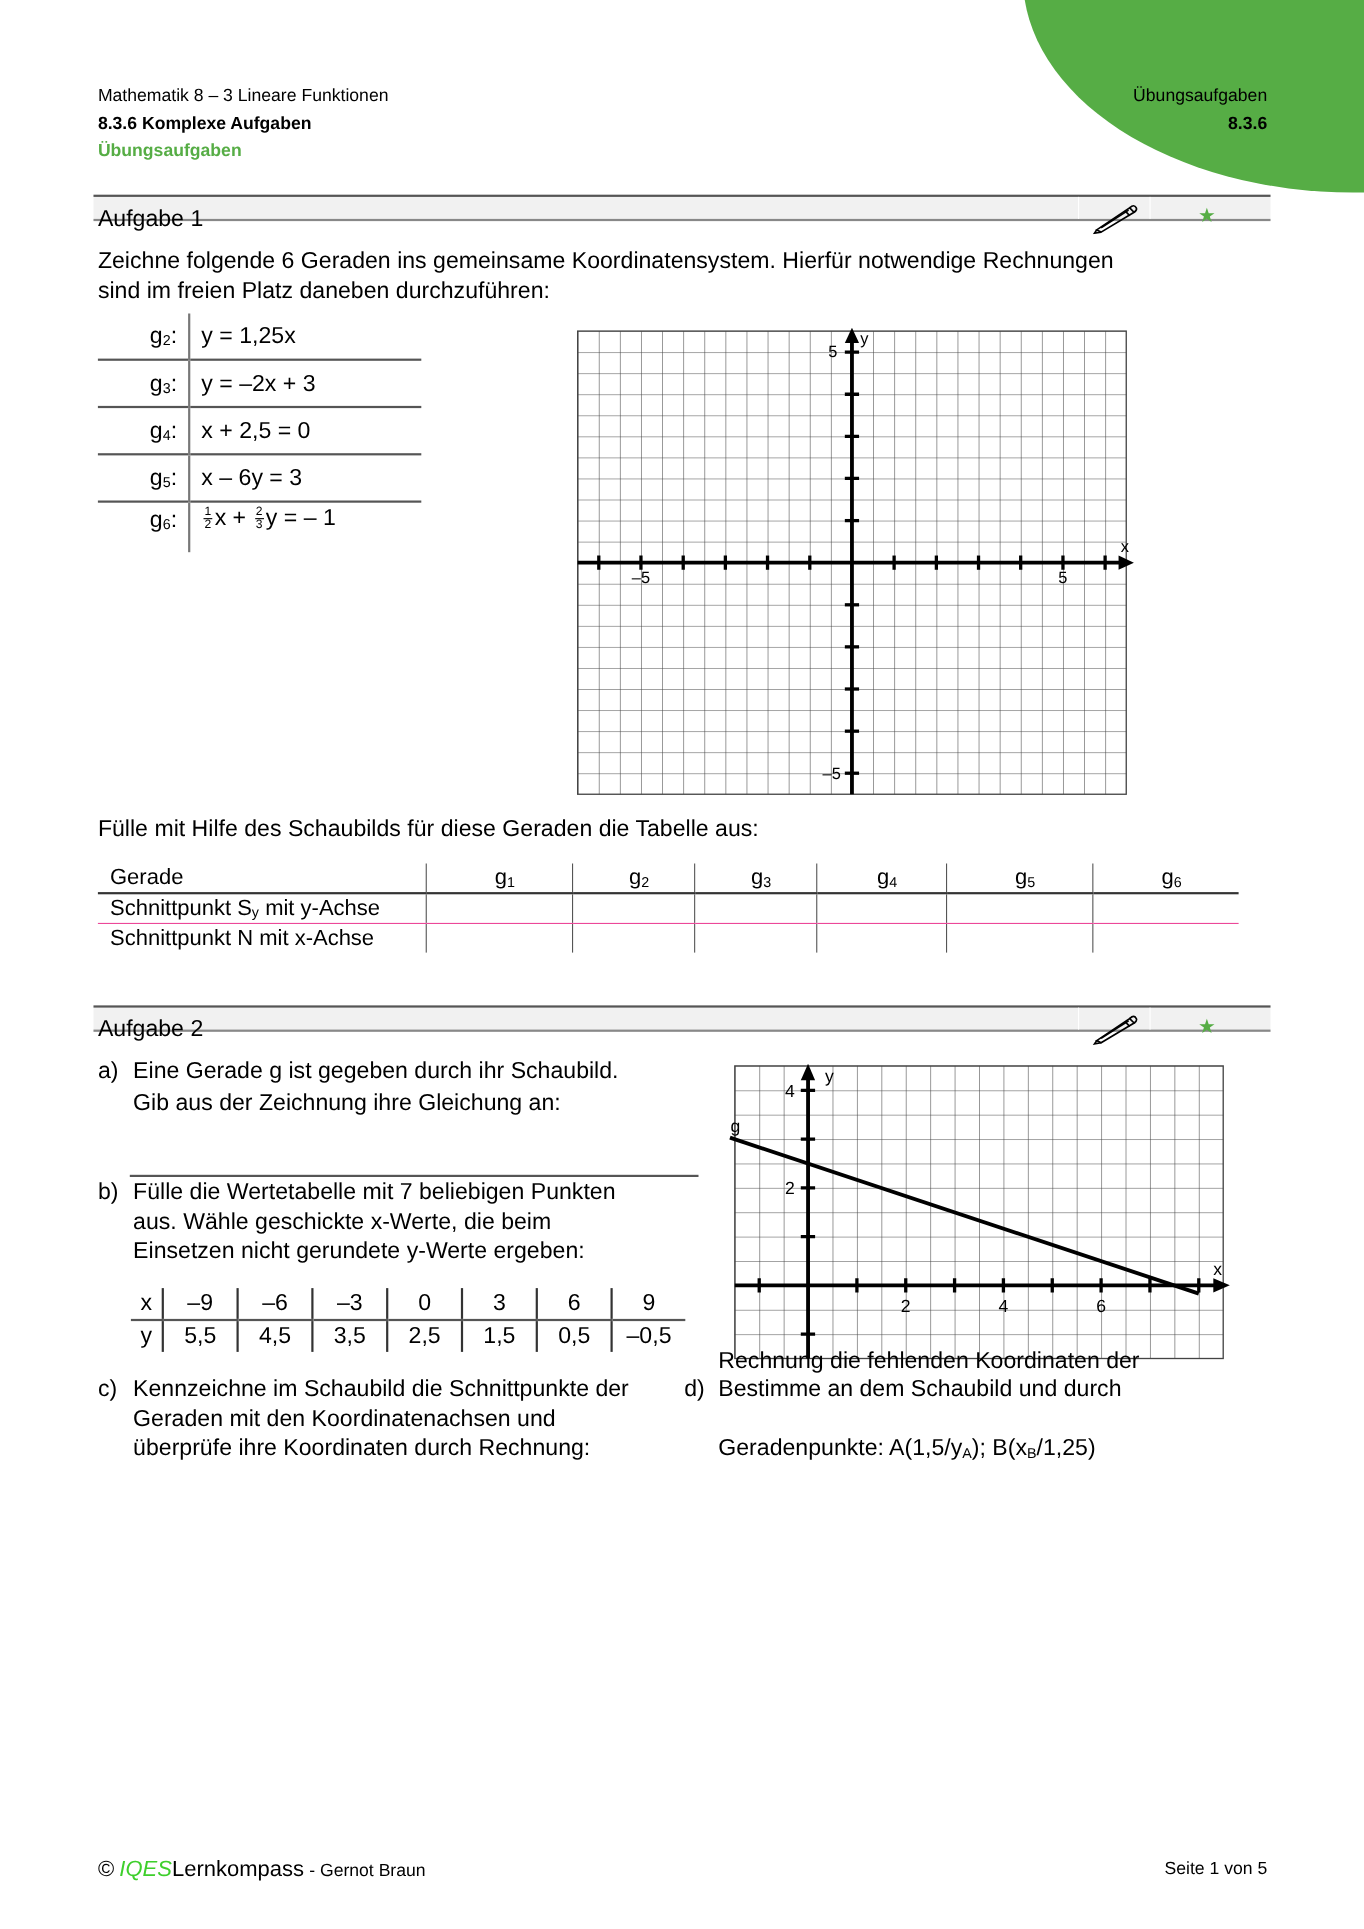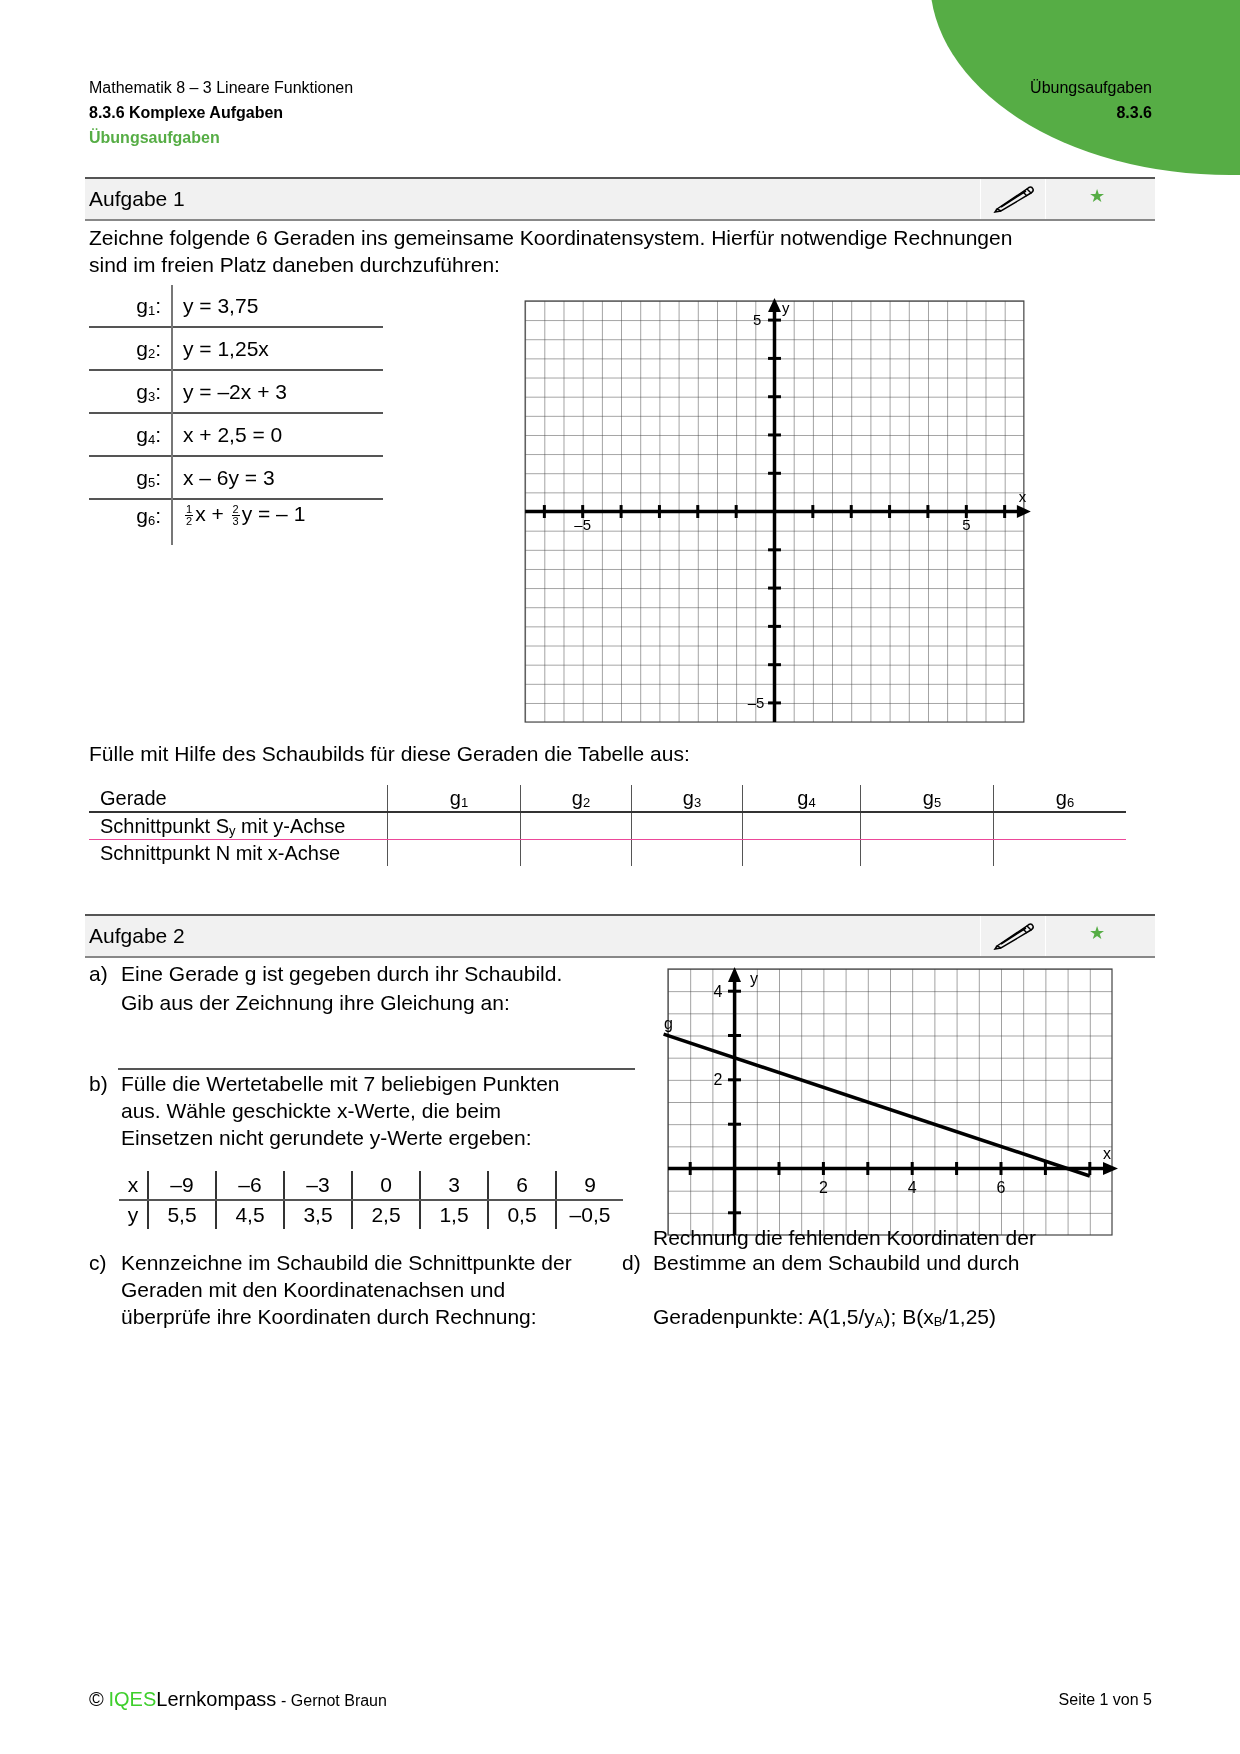--- a/index.html
+++ b/index.html
@@ -12,21 +12,21 @@
   .corner-blob {
     position: absolute; left: 930px; top: -20px; width: 420px; height: 195px;
     background: #56ad45;
     border-bottom-left-radius: 300px 195px;
   }
   .hdr-l { left: 89px; font-size: 16px; line-height: 25px; }
   .hdr-r { right: 88px; font-size: 16px; line-height: 25px; text-align: right; }
   .bold { font-weight: bold; }
   .green { color: #56ad45; }
   .task-bar {
-    position: absolute; left: 85px; width: 1070px; height: 44px;
+    position: absolute; left: 85px; width: 1070px; height: 24px;
     background: #f1f1f1; border-top: 2px solid #555; border-bottom: 2px solid #888;
     box-sizing: border-box;
   }
   .task-bar .title { position: absolute; left: 4px; top: 8px; font-size: 21px; }
   .task-bar .cell-sep { position: absolute; top: 0; bottom: 0; border-left: 1px solid #fff; }
   .task-bar .pencil { position: absolute; left: 908px; top: 4px; width: 44px; height: 30px; }
   .task-bar .star { position: absolute; left: 1004px; top: 6px; color: #56ad45; font-size: 18px; }
   .para { font-size: 21px; line-height: 27px; }
   table.eq { position: absolute; left: 89px; top: 285px; border-collapse: collapse; font-size: 21px; }
   table.eq td { height: 41px; padding: 0; }
@@ -74,24 +74,20 @@
     </g>
   </svg>
   <span class="star">★</span>
 </div>
 
 <div class="abs para" style="left:89px; top:224px;">Zeichne folgende 6 Geraden ins gemeinsame Koordinatensystem. Hierfür notwendige Rechnungen</div>
 <div class="abs para" style="left:89px; top:251px;">sind im freien Platz daneben durchzuführen:</div>
 
 <table class="eq">
   <tbody>
-      <tr>
-    <td class="lbl"><span>g</span><sub class="s">1</sub>:</td>
-    <td class="val">y = 3,75</td>
-  </tr>
   <tr>
     <td class="lbl"><span>g</span><sub class="s">2</sub>:</td>
     <td class="val">y = 1,25x</td>
   </tr>
   <tr>
     <td class="lbl"><span>g</span><sub class="s">3</sub>:</td>
     <td class="val">y = –2x + 3</td>
   </tr>
   <tr>
     <td class="lbl"><span>g</span><sub class="s">4</sub>:</td>
@@ -296,16 +292,16 @@
 <div class="item-lbl" style="left:121px; top:1276px;">Geraden mit den Koordinatenachsen und</div>
 <div class="item-lbl" style="left:121px; top:1303px;">überprüfe ihre Koordinaten durch Rechnung:</div>
 
 <div class="item-lbl" style="left:622px; top:1249px;">d)</div>
 <div class="item-lbl" style="left:653px; top:1249px;">Bestimme an dem Schaubild und durch</div>
 <div class="item-lbl" style="left:653px; top:1224px;">Rechnung die fehlenden Koordinaten der</div>
 <div class="item-lbl" style="left:653px; top:1303px;text-align:center;"><span>Geradenpunkte: A(1,5/y</span><sub class="s">A</sub><span>); B(x</span><sub class="s">B</sub><span>/1,25)</span></div>
 
 <div class="footer" style="left:89px;">
   <span style="font-size:20px;">©</span>
-  <span style="color:#3ecf2c; font-size:20px;">IQES</span><span style="font-size:20px;">Lernkompass</span>
+  <span style="color:#3ecf2c; font-size:20px;font-style:italic;">IQES</span><span style="font-size:20px;">Lernkompass</span>
   <span style="font-size:16px;">- Gernot Braun</span>
 </div>
 <div class="footer" style="right:88px; font-size:16px; top:1691px;">Seite 1 von 5</div>
 
 </body></html>

